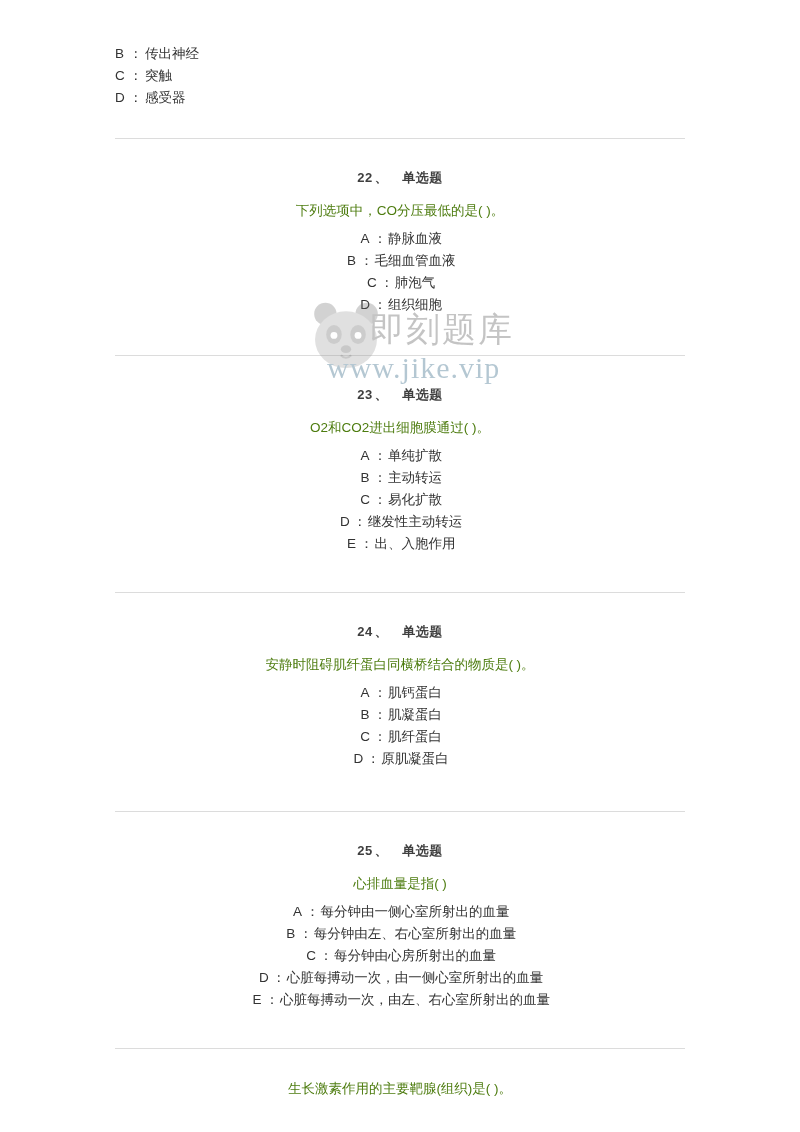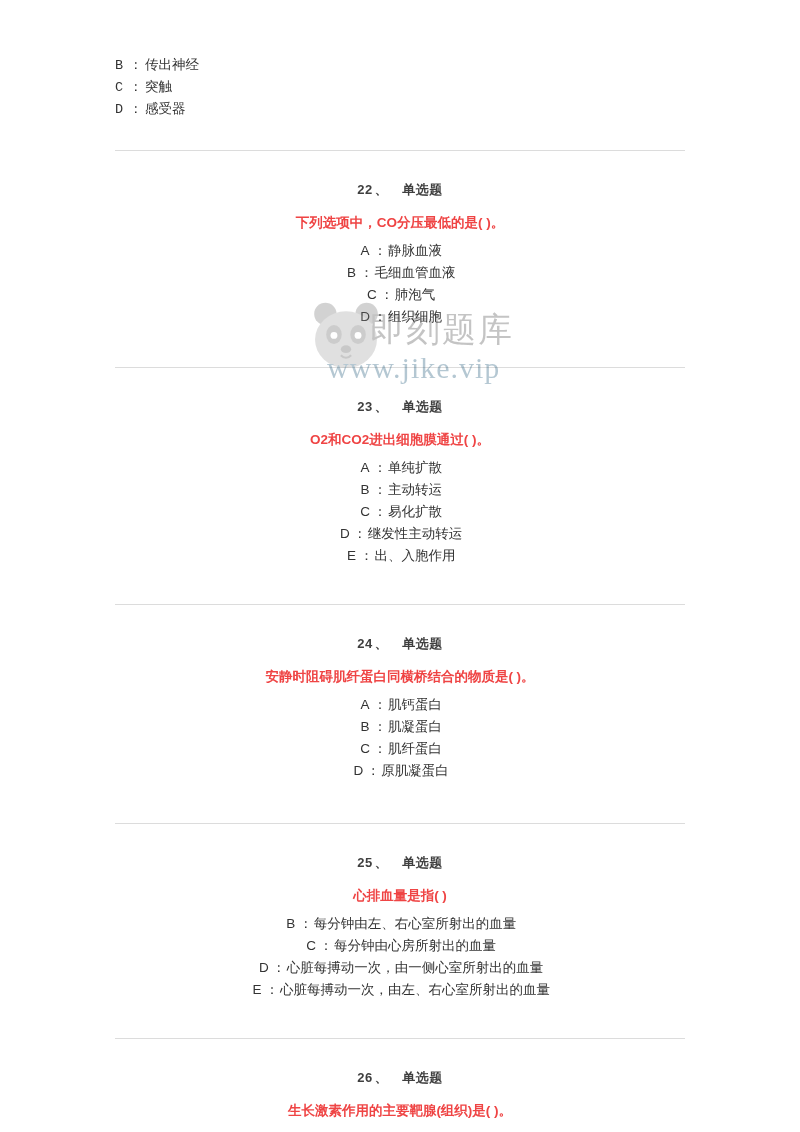--- a/index.html
+++ b/index.html
@@ -82,24 +82,23 @@
   .q-sep {
     display: inline;
     padding: 0 2px 0 2px;
   }
   .q-type {
     display: inline;
     padding-left: 12px;
   }
   .q-stem {
     font-size: 13.5px;
-    color: #ef4444;
+    color: #4d7c0f;
     margin: 0 0 8px 0;
     line-height: 20px;
-    font-weight: bold;
   }
   .opt {
     font-size: 13.5px;
     color: #333333;
     line-height: 20px;
     margin: 0 0 2px 0;
     white-space: nowrap;
   }
   .opt-key {
     display: inline-block;
@@ -112,22 +111,21 @@
   .opt-text {
     display: inline;
   }
   .divider {
     border: 0;
     border-top: 1px solid #dcdcdc;
     margin: 0;
     height: 0;
   }
   .top-tail {
-    padding-top: 56px;
-    font-family: Liberation Mono, monospace;
+    padding-top: 44px;
   }
   .gap-after-rule {
     height: 30px;
   }
 </style>
 </head>
 <body>
 
 <div class="page">
   <div class="sheet">
@@ -235,39 +233,39 @@
     <div style="height:22px"></div>
     <hr class="divider">
     <div class="gap-after-rule"></div>
 
     <div class="q-block">
       <div class="q-head">
         <span class="q-num">25</span><span class="q-sep">、</span><span class="q-type">单选题</span>
       </div>
       <div class="q-stem">心排血量是指( )</div>
       <div class="opt">
+        <span class="opt-key">A</span><span class="opt-colon">：</span><span class="opt-text">每分钟由一侧心室所射出的血量</span>
+      </div>
+      <div class="opt">
         <span class="opt-key">B</span><span class="opt-colon">：</span><span class="opt-text">每分钟由左、右心室所射出的血量</span>
       </div>
       <div class="opt">
         <span class="opt-key">C</span><span class="opt-colon">：</span><span class="opt-text">每分钟由心房所射出的血量</span>
       </div>
       <div class="opt">
         <span class="opt-key">D</span><span class="opt-colon">：</span><span class="opt-text">心脏每搏动一次，由一侧心室所射出的血量</span>
       </div>
       <div class="opt">
         <span class="opt-key">E</span><span class="opt-colon">：</span><span class="opt-text">心脏每搏动一次，由左、右心室所射出的血量</span>
       </div>
     </div>
 
     <div style="height:18px"></div>
     <hr class="divider">
     <div class="gap-after-rule"></div>
 
     <div class="q-block">
-      <div class="q-head">
-        <span class="q-num">26</span><span class="q-sep">、</span><span class="q-type">单选题</span>
-      </div>
       <div class="q-stem">生长激素作用的主要靶腺(组织)是( )。</div>
 
     </div>
 
   </div>
 </div>
 
 </body></html>

